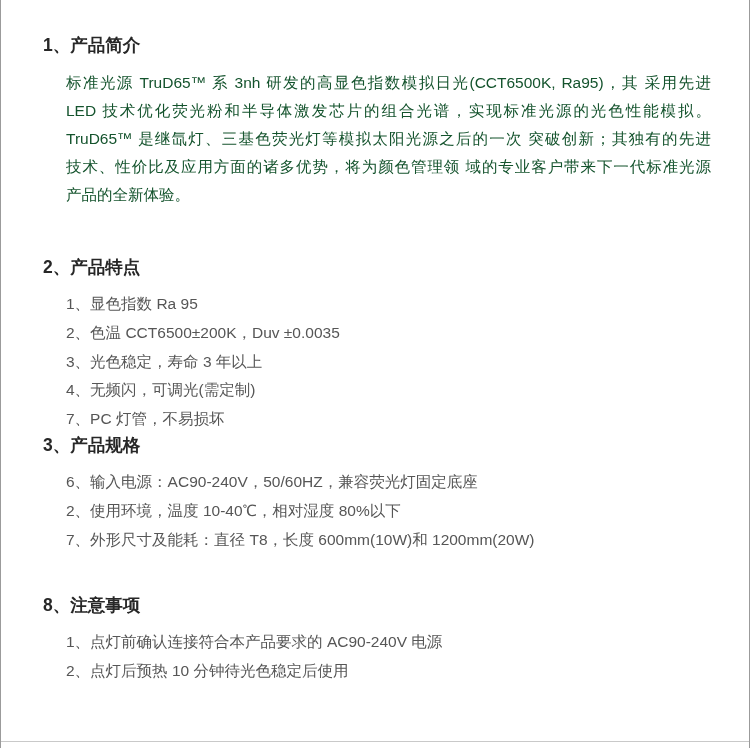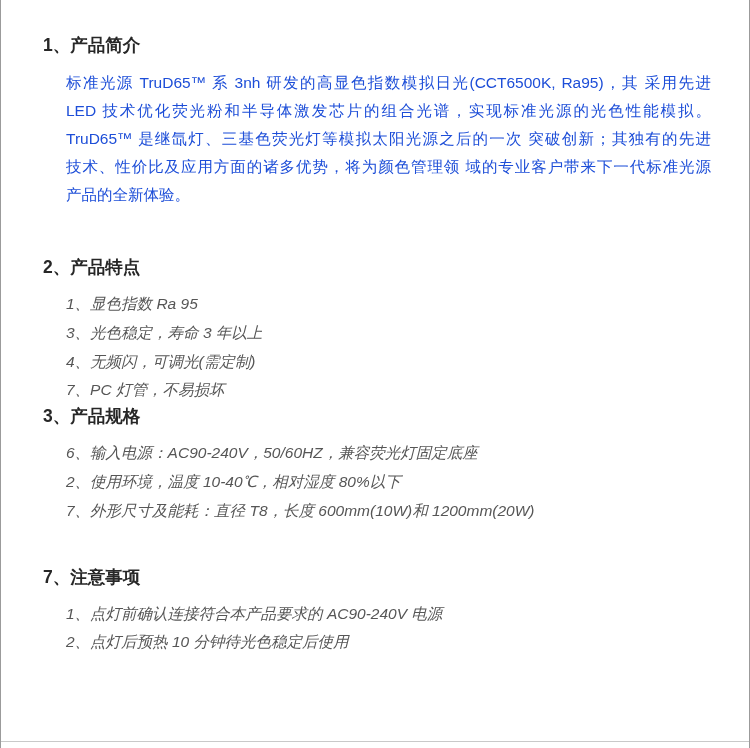--- a/index.html
+++ b/index.html
@@ -39,39 +39,38 @@
     line-height: 22px;
     font-weight: bold;
     color: #272727;
   }
   .sec-features { margin-top: 47px; }
   .sec-specs    { }
   .sec-notes    { margin-top: 40px; }
   .para {
     margin: 13px 0 12px 23px;
     width: 645px;
-    color: #1d4ed8;
+    color: #14532d;
     font-size: 15.5px;
     line-height: 28px;
   }
   .jl {
     text-align: justify;
     text-align-last: justify;
   }
   .jl.last {
     text-align: center;
     text-align-last: left;
   }
   ul.items {
     list-style: none;
     margin: 12px 0 0 23px;
     padding: 0;
     color: #565656;
     font-size: 15.5px;
-    font-style: italic;
   }
   ul.items li {
     line-height: 28.8px;
     white-space: nowrap;
   }
 </style>
 </head>
 <body>
 
 <div class="doc">
@@ -85,37 +84,38 @@
         <div class="jl">TruD65™ 是继氙灯、三基色荧光灯等模拟太阳光源之后的一次 突破创新；其独有的先进</div>
         <div class="jl">技术、性价比及应用方面的诸多优势，将为颜色管理领 域的专业客户带来下一代标准光源</div>
         <div class="jl last">产品的全新体验。</div>
       </div>
     </section>
 
     <section class="sec-features">
       <h2 class="sec">2、产品特点</h2>
       <ul class="items">
         <li>1、显色指数 Ra 95</li>
+        <li>2、色温 CCT6500±200K，Duv ±0.0035</li>
         <li>3、光色稳定，寿命 3 年以上</li>
         <li>4、无频闪，可调光(需定制)</li>
         <li>7、PC 灯管，不易损坏</li>
       </ul>
     </section>
 
     <section class="sec-specs">
       <h2 class="sec">3、产品规格</h2>
       <ul class="items">
         <li>6、输入电源：AC90-240V，50/60HZ，兼容荧光灯固定底座</li>
         <li>2、使用环境，温度 10-40℃，相对湿度 80%以下</li>
         <li>7、外形尺寸及能耗：直径 T8，长度 600mm(10W)和 1200mm(20W)</li>
       </ul>
     </section>
 
     <section class="sec-notes">
-      <h2 class="sec">7、注意事项</h2>
+      <h2 class="sec">8、注意事项</h2>
       <ul class="items">
         <li>1、点灯前确认连接符合本产品要求的 AC90-240V 电源</li>
         <li>2、点灯后预热 10 分钟待光色稳定后使用</li>
       </ul>
     </section>
 
   </div>
   <div class="bottom-rule"></div>
 </div>
 

